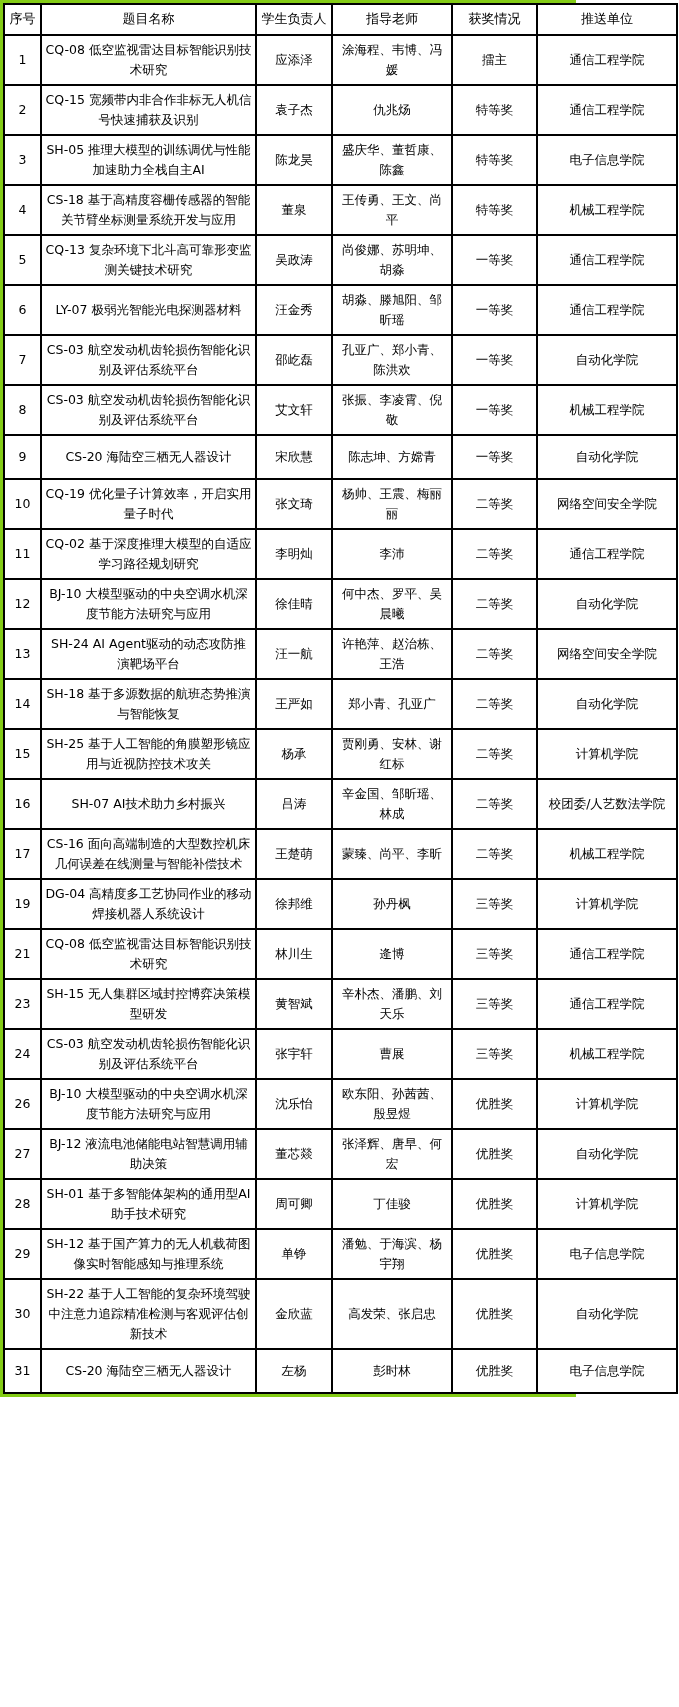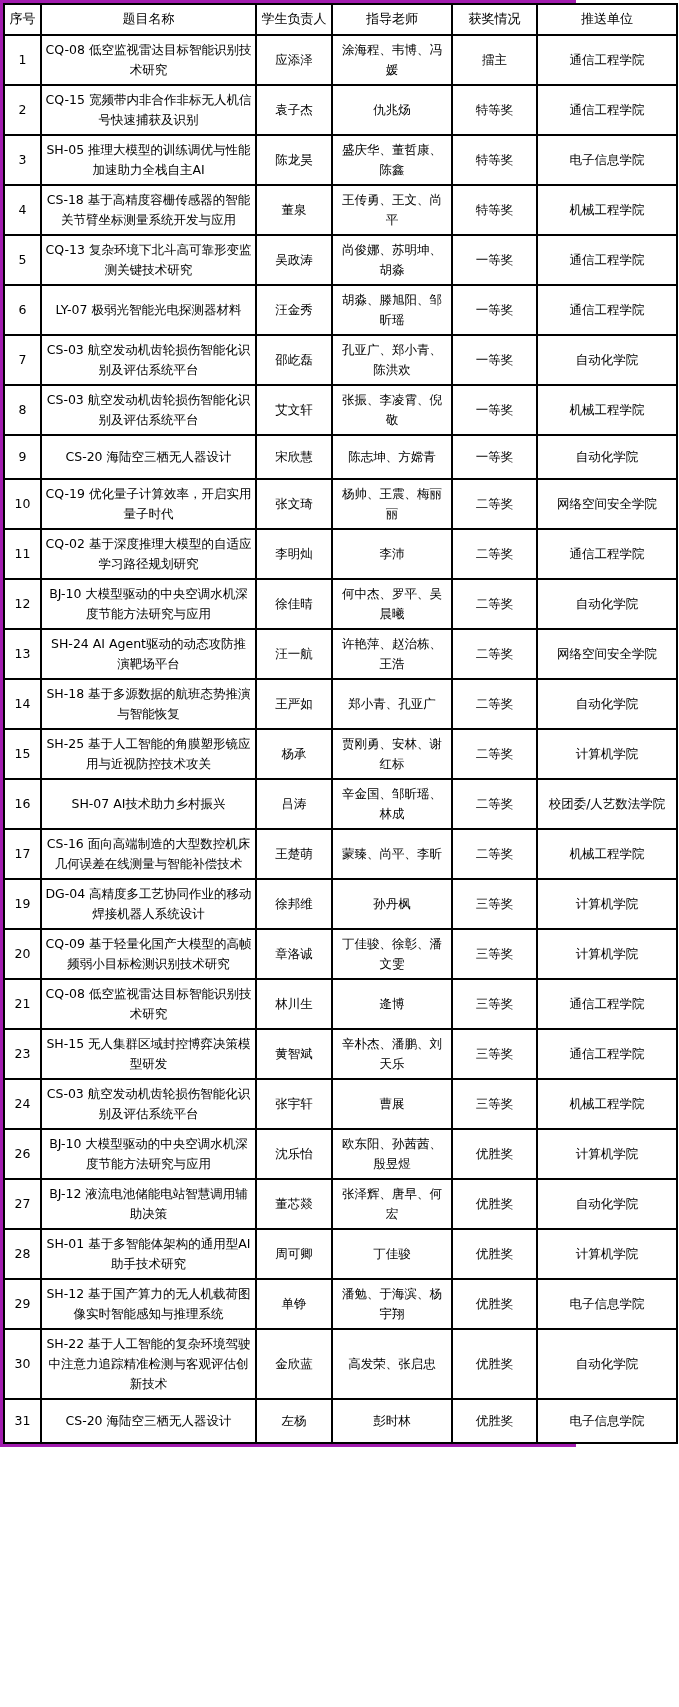--- a/index.html
+++ b/index.html
@@ -6,21 +6,21 @@
     margin: 0;
     padding: 0;
     background: #ffffff;
     font-family: "DejaVu Sans", "Liberation Sans", sans-serif;
     color: #000000;
   }
   .page {
     width: 576px;
     box-sizing: border-box;
     padding: 3px;
-    background: #a21caf;
+    background: #84cc16;
   }
   table.awards {
     width: 673px;
     border-collapse: collapse;
     table-layout: fixed;
     background: #ffffff;
   }
   table.awards th,
   table.awards td {
     border: 2px solid #000000;
@@ -225,28 +225,20 @@
 
   <tr>
     <td>19</td>
     <td>DG-04 高精度多工艺协同作业的移动焊接机器人系统设计</td>
     <td>徐邦维</td>
     <td>孙丹枫</td>
     <td>三等奖</td>
     <td>计算机学院</td>
   </tr>
 
-  <tr>
-    <td>20</td>
-    <td>CQ-09 基于轻量化国产大模型的高帧频弱小目标检测识别技术研究</td>
-    <td>章洛诚</td>
-    <td>丁佳骏、徐彰、潘文雯</td>
-    <td>三等奖</td>
-    <td>计算机学院</td>
-  </tr>
 
   <tr>
     <td>21</td>
     <td>CQ-08 低空监视雷达目标智能识别技术研究</td>
     <td>林川生</td>
     <td>逄博</td>
     <td>三等奖</td>
     <td>通信工程学院</td>
   </tr>
 

